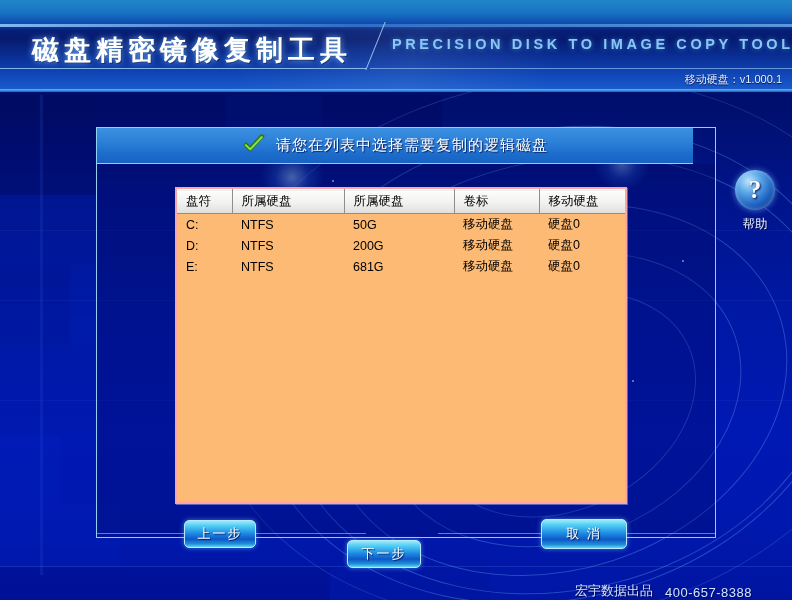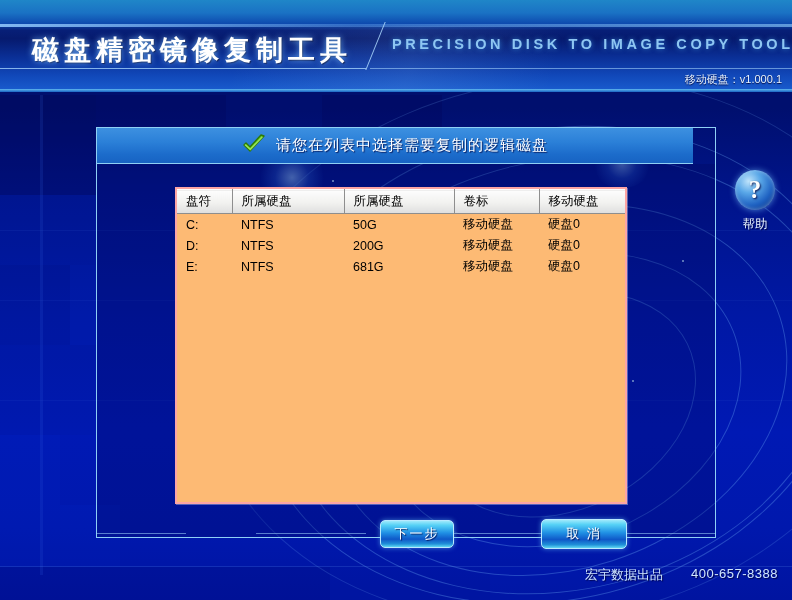--- a/index.html
+++ b/index.html
@@ -231,21 +231,21 @@
     letter-spacing: 2px;
     display: flex;
     align-items: center;
     justify-content: center;
     text-shadow: 1px 1px 1px rgba(0,0,60,.8);
     box-shadow: 0 0 5px rgba(110,210,255,.55);
     cursor: pointer;
     user-select: none;
   }
   .btn-prev   { left: 184px; }
-  .btn-next   { left: 380px; width: 74px; }
+  .btn-next   { left: 347px; width: 74px; margin-top: 20px; }
   .btn-cancel { left: 541px; width: 86px; height: 30px; top: 519px; }
 
   .btn-rail {
     position: absolute;
     top: 533px; height: 1px;
     background: rgba(160,215,255,.55);
   }
   .rail-a { left: 96px;  width: 90px; }
   .rail-b { left: 256px; width: 110px; }
   .rail-c { left: 438px; width: 104px; }
@@ -278,34 +278,34 @@
     color: #e9f4ff;
     text-shadow: 1px 1px 1px rgba(0,0,60,.85);
   }
 
   
   .footer {
     position: absolute;
     left: 0; bottom: 0;
     width: 792px; height: 34px;
     display: flex;
-    align-items: flex-start;
+    align-items: flex-end;
     justify-content: flex-end;
     padding-right: 14px;
-    gap: 16px;
+    gap: 0px;
     border-radius: 15px;
   }
   .footer-txt {
     font-size: 13px;
     color: #cfe6ff;
     text-shadow: 1px 1px 1px rgba(0,0,60,.85);
     white-space: nowrap;
   }
   .footer-company { margin-right: 12px; }
-  .footer-phone   { letter-spacing: .5px; }
+  .footer-phone   { margin-right: 26px; letter-spacing: .5px; }
   .footer-url     { letter-spacing: .2px; }
 
   
   .footer-line {
     position: absolute;
     left: 0; bottom: 33px; width: 792px; height: 1px;
     background: rgba(120,180,255,.16);
   }
 </style>
 </head>
@@ -432,20 +432,21 @@
       </div>
 
     </div>
   </div>
 
   <div class="btn-rail rail-a"></div>
   <div class="btn-rail rail-b"></div>
   <div class="btn-rail rail-c"></div>
   <div class="btn-rail rail-d"></div>
 
+  <div class="btn btn-prev">上一步</div>
   <div class="btn btn-next">下一步</div>
   <div class="btn btn-cancel">取 消</div>
 
   <div class="help">
     <div class="help-icon">?</div>
     <div class="help-label">帮助</div>
   </div>
 
   <div class="footer-line"></div>
   <div class="footer">

